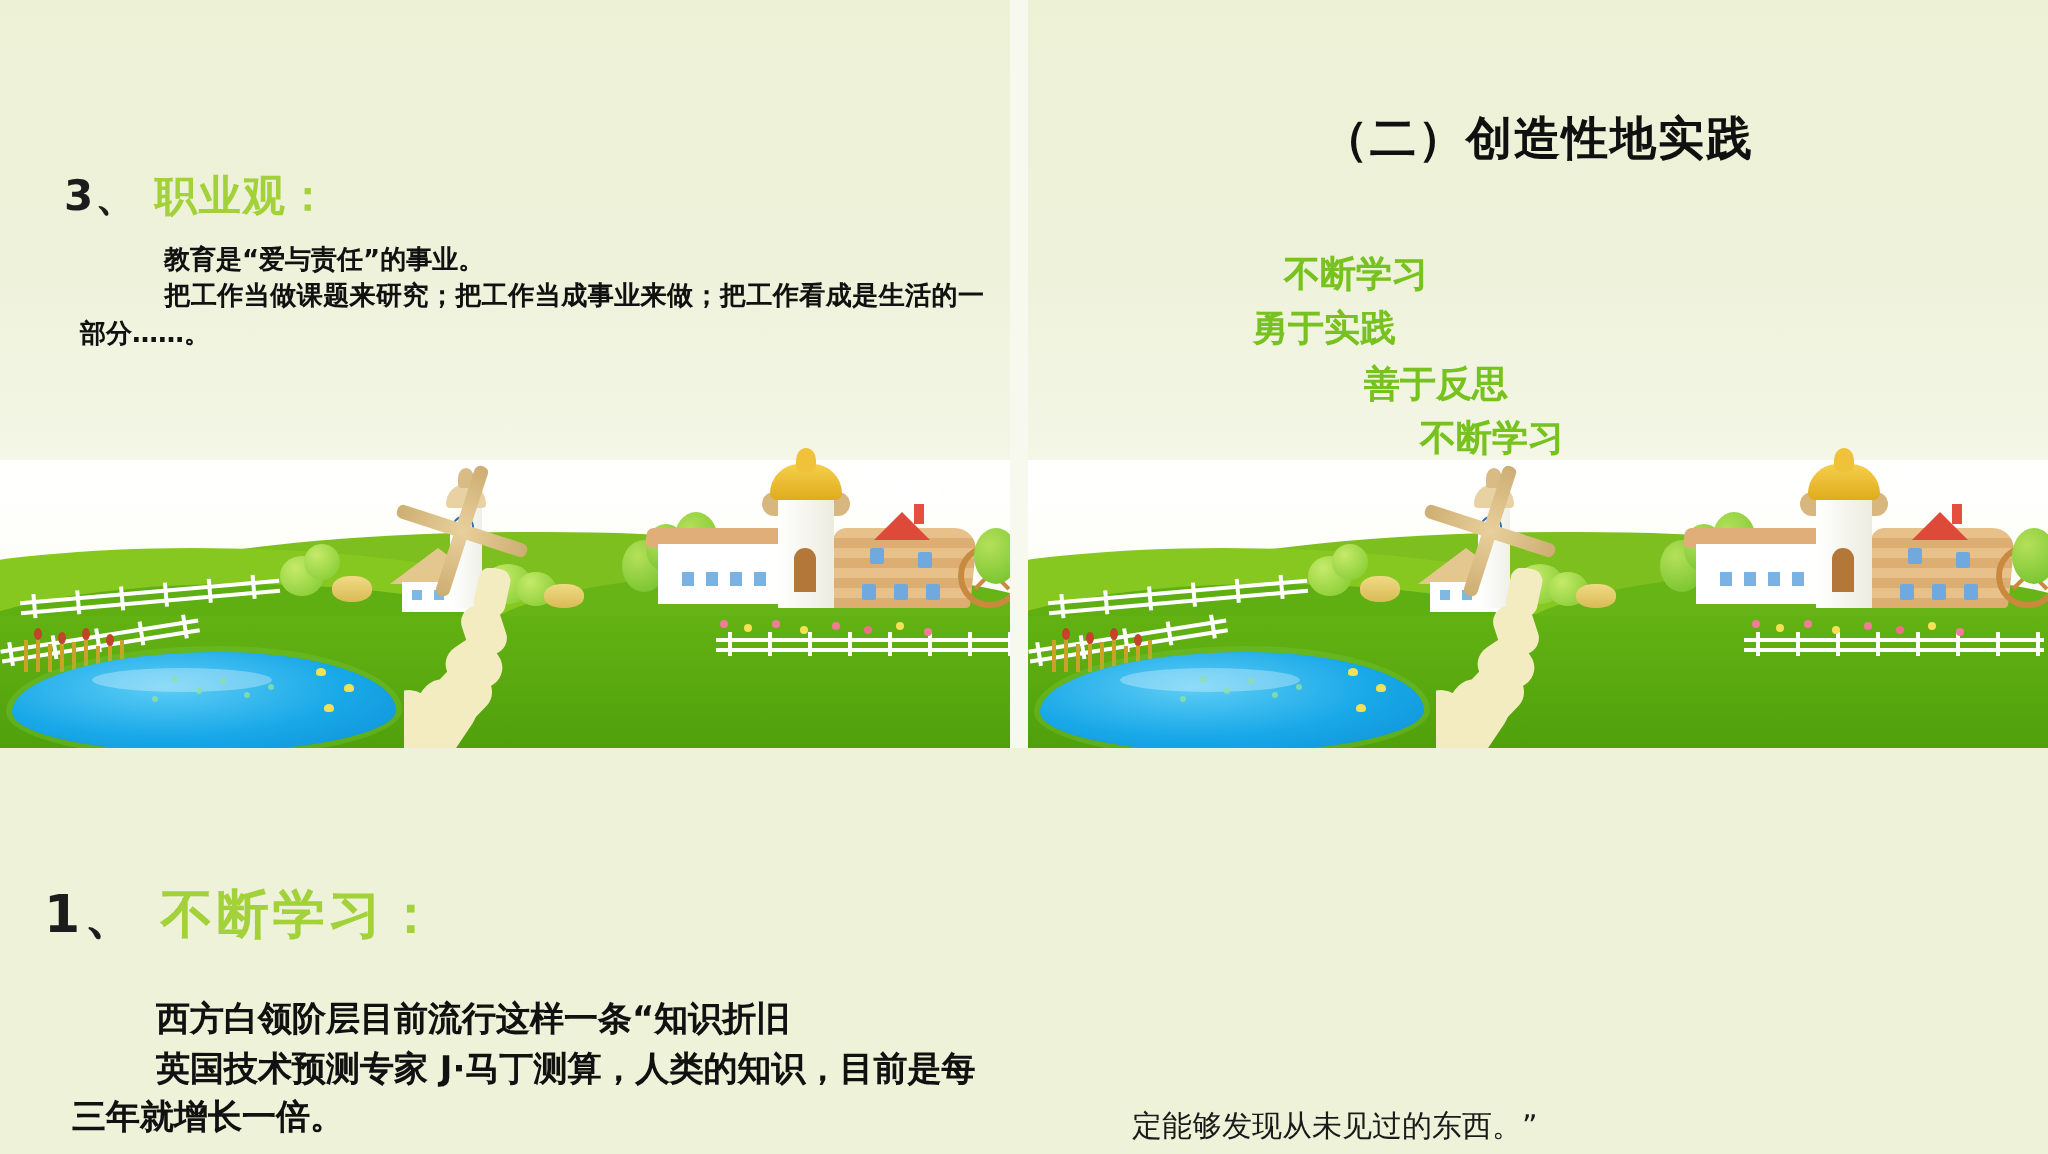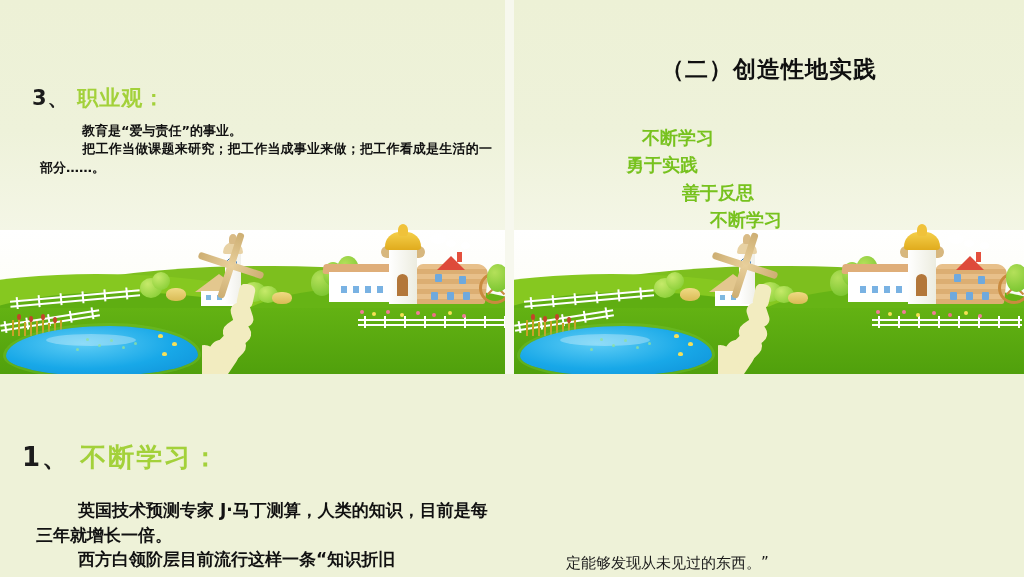--- a/index.html
+++ b/index.html
@@ -502,22 +502,22 @@
   <div class="gap-v"></div>
   <div class="gap-h"></div>
 
   <div class="slide s-bl">
   </div>
   <div class="txt cn bl-head">
     <span class="hd-num">1、</span>
     <span class="hd-green">不断学习：</span>
   </div>
   <div class="txt cn bl-body body-bold">
+    <p><span class="ind"></span><span>西方白领阶层目前流行这样一条“知识折旧</span></p>
     <p><span class="ind"></span><span>英国技术预测专家 J·马丁测算，人类的知识，目前是每三年就增长一倍。</span></p>
-    <p><span class="ind"></span><span>西方白领阶层目前流行这样一条“知识折旧</span></p>
   </div>
 
   <div class="slide s-br">
   </div>
   <div class="txt cn br-quote">
     <p><span>定能够发现从未见过的东西。”</span></p>
   </div>
 
 </div>
 

